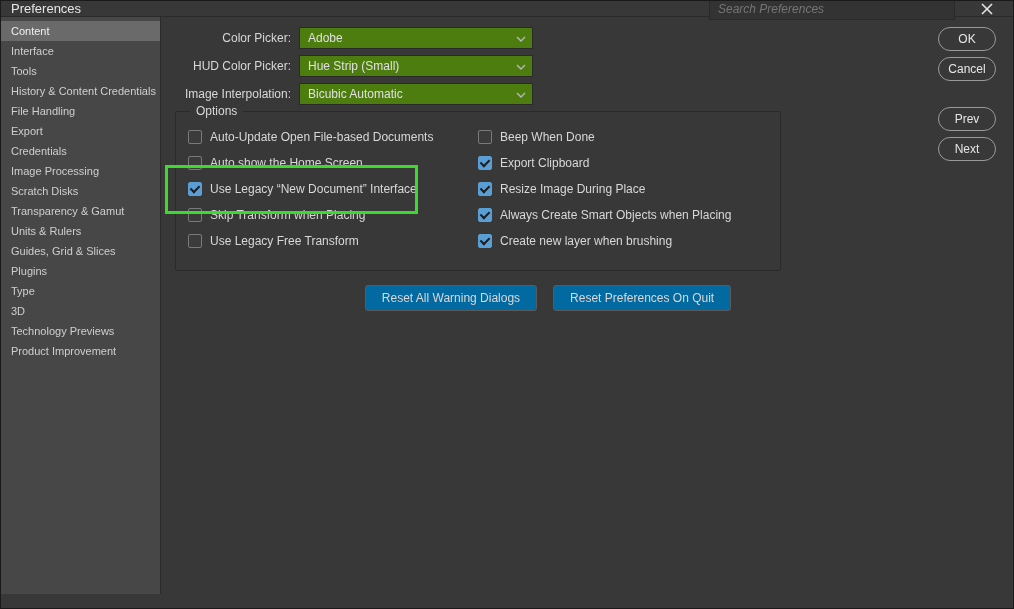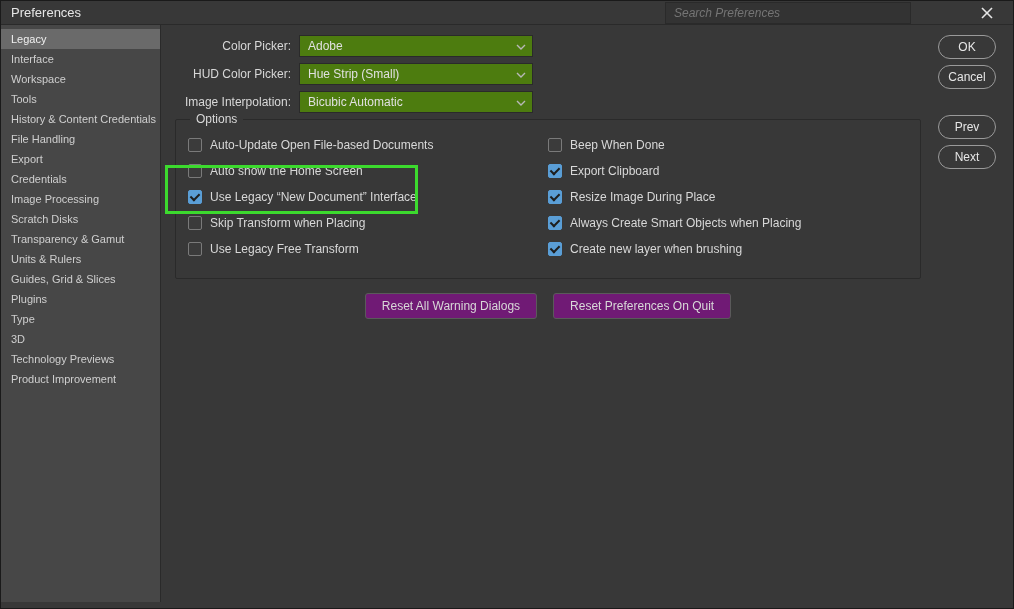--- a/index.html
+++ b/index.html
@@ -8,27 +8,26 @@
     height: 609px;
     background: #383838;
     font-family: "Segoe UI", Tahoma, sans-serif;
     font-size: 12px;
     color: #d8d8d8;
     overflow: hidden;
     border: 1px solid #1a1a1a;
   }
   
   .titlebar {
-    height: 24px;
+    height: 16px;
     background: #383838;
     display: flex;
     align-items: center;
     padding: 0 10px;
     border-bottom: 1px solid #2a2a2a;
-    gap: 44px;
   }
   .titlebar .title { flex: 0 0 auto; font-size: 13px; color: #e6e6e6; }
   .titlebar .spacer { flex: 1; }
   .titlebar .search {
     width: 246px;
     height: 22px;
     background: #333333;
     border: 1px solid #2a2a2a;
     color: #b4b4b4;
     font-style: italic;
@@ -114,21 +113,21 @@
     height: 10px;
   }
   .dropdown .chev svg { stroke: #b8b8b8; }
 
   .options-group {
     margin-top: 6px;
     border: 1px solid #2a2a2a;
     border-radius: 2px;
     padding: 18px 12px 10px 12px;
     position: relative;
-    width: 746px;
+    width: 606px;
   }
   .options-group .legend {
     position: absolute;
     top: -8px;
     left: 14px;
     background: #383838;
     padding: 0 6px;
     font-size: 12px;
     color: #d8d8d8;
   }
@@ -176,21 +175,21 @@
   .buttons-under {
     margin-top: 14px;
     display: flex;
     justify-content: center;
     gap: 16px;
     width: 746px;
   }
   .flat-btn {
     height: 26px;
     padding: 0 16px;
-    background: #701a75;
+    background: #0369a1;
     border: 1px solid #5a5a5a;
     border-radius: 3px;
     color: #d8d8d8;
     font-size: 12px;
     display: flex;
     align-items: center;
     cursor: pointer;
   }
 
   
@@ -227,23 +226,22 @@
   <div class="close">
     <svg width="14" height="14" viewBox="0 0 14 14" fill="none" stroke-width="1.6">
         <line x1="2" y1="2" x2="12" y2="12"></line>
         <line x1="12" y1="2" x2="2" y2="12"></line>
       </svg>
   </div>
 </div>
 
 <div class="body">
   <div class="sidebar" id="sidebar">
-      <div class="item selected">Legacy</div>
+      <div class="item selected">Content</div>
       <div class="item">Interface</div>
-      <div class="item">Workspace</div>
       <div class="item">Tools</div>
       <div class="item">History &amp; Content Credentials</div>
       <div class="item">File Handling</div>
       <div class="item">Export</div>
       <div class="item">Credentials</div>
       <div class="item">Image Processing</div>
       <div class="item">Scratch Disks</div>
       <div class="item">Transparency &amp; Gamut</div>
       <div class="item">Units &amp; Rulers</div>
       <div class="item">Guides, Grid &amp; Slices</div>

